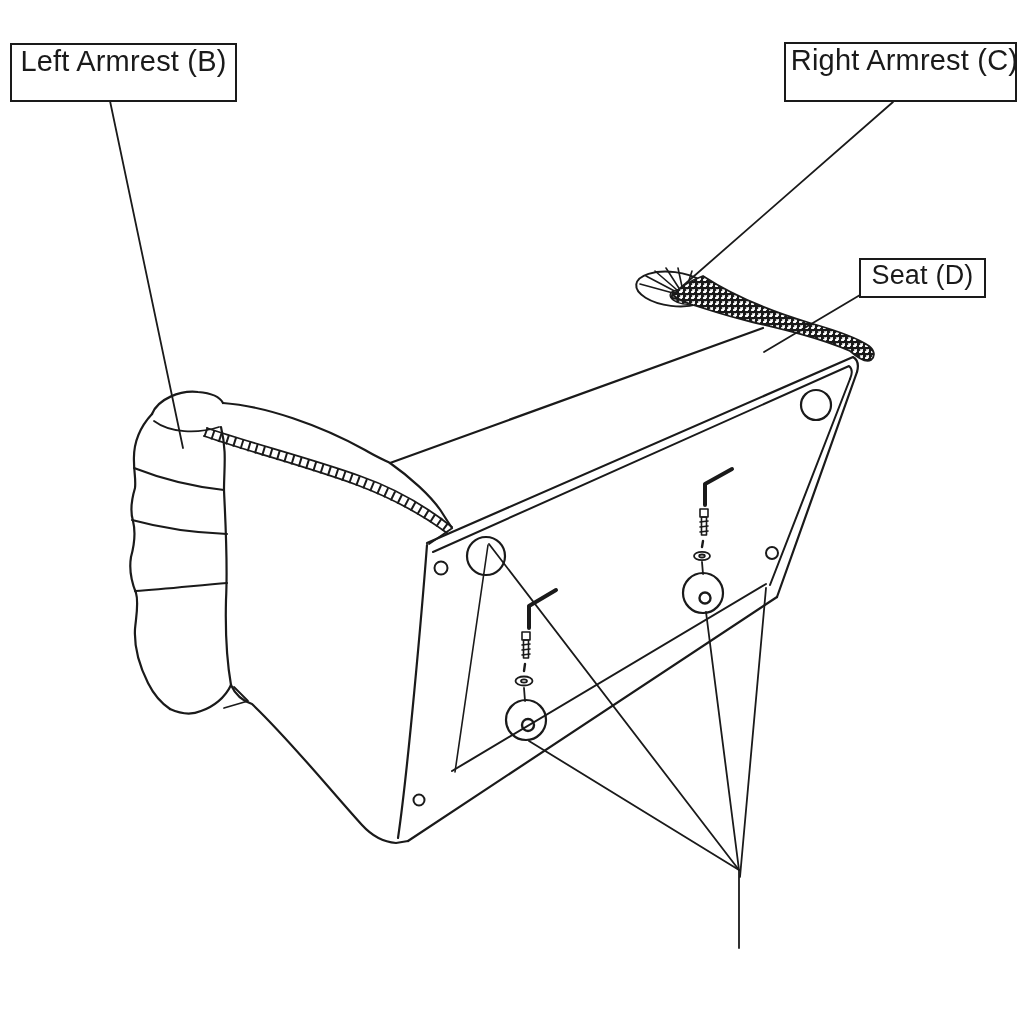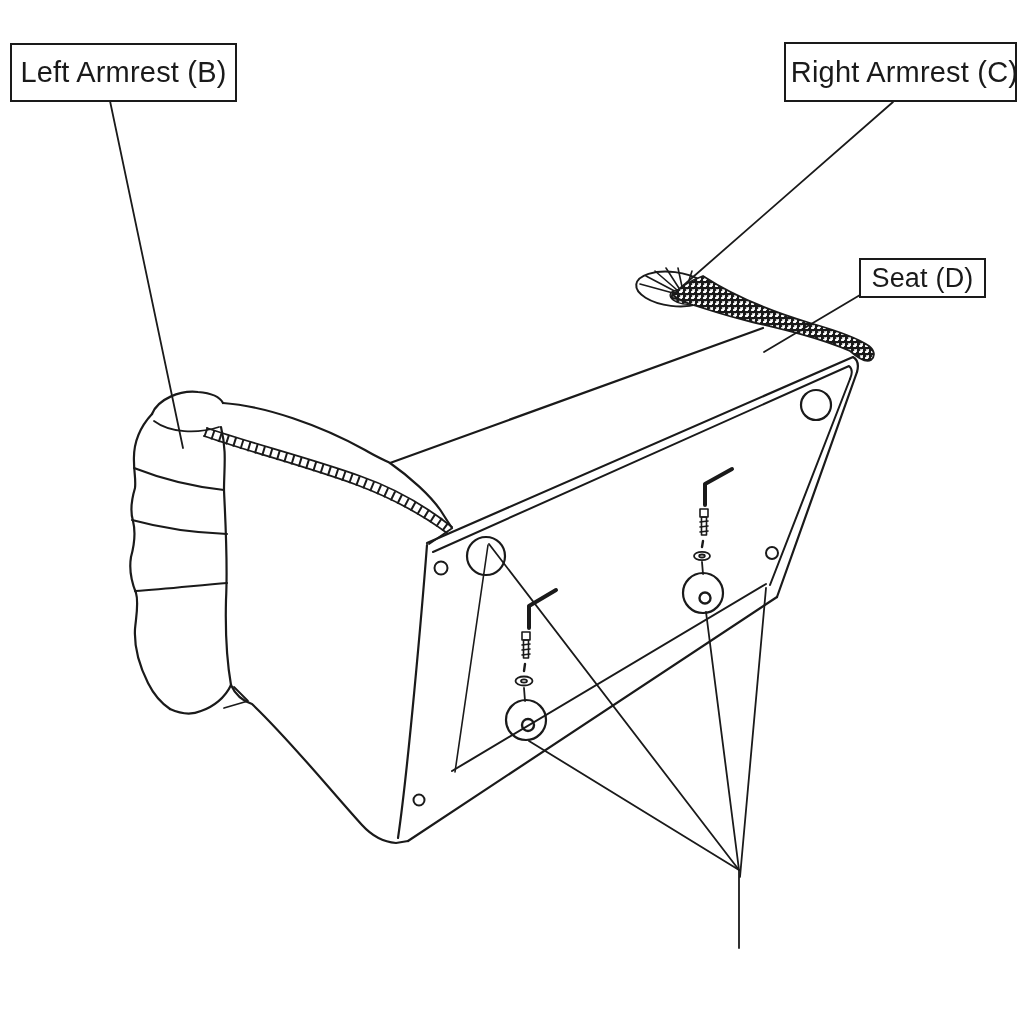--- a/index.html
+++ b/index.html
@@ -3,21 +3,21 @@
 <meta charset="utf-8">
 <style>
   html,body{margin:0;padding:0;background:#fff;}
   .stage{
     position:relative;width:1024px;height:1024px;background:#fff;
     font-family:"Liberation Sans", sans-serif;overflow:hidden;
   }
   .stage svg{position:absolute;left:0;top:0;}
   .callout{
     position:absolute;border:2px solid #1a1a1a;background:#fff;
-    display:flex;align-items:center;justify-content:center;
+    display:flex;align-items:flex-start;justify-content:center;
     color:#1a1a1a;font-size:29px;letter-spacing:0.2px;white-space:nowrap;
     box-sizing:border-box;
   }
   .callout.small{font-size:27px;}
   #callout-left-armrest{left:10px;top:43px;width:227px;height:59px;}
   #callout-right-armrest{left:784px;top:42px;width:233px;height:60px;padding-left:8px;}
   #callout-seat{left:859px;top:258px;width:127px;height:40px;}
 </style>
 </head>
 <body>

